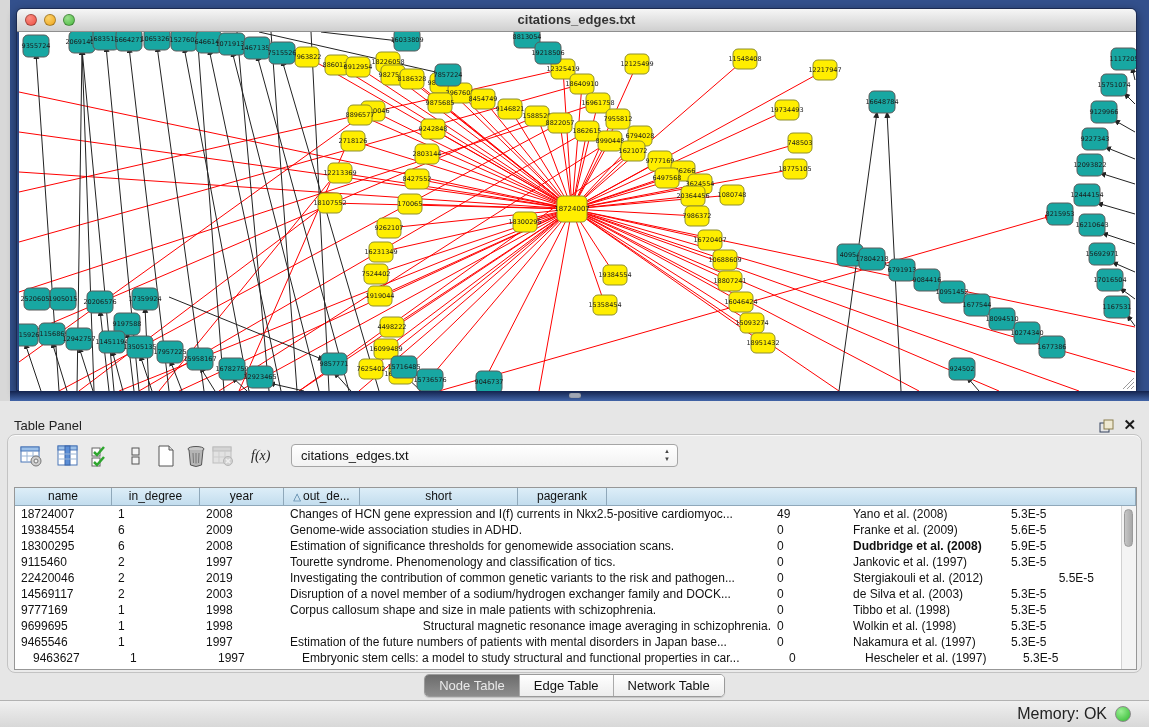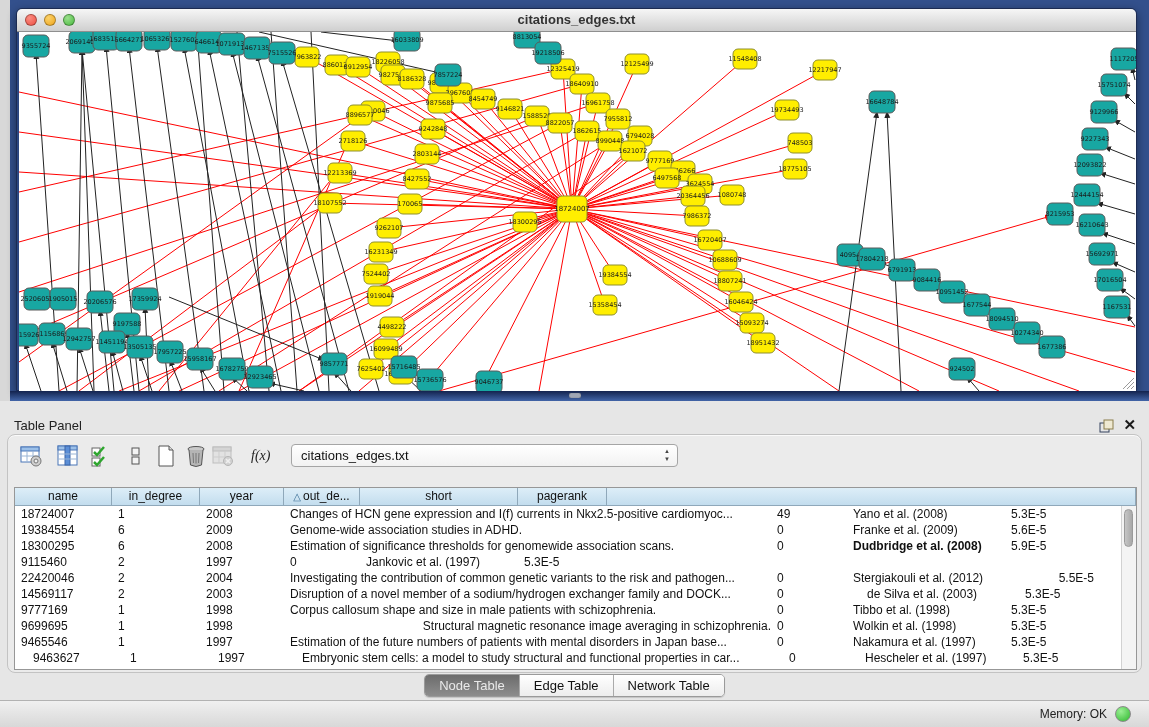--- a/index.html
+++ b/index.html
@@ -61,21 +61,21 @@
   .tabs{position:absolute;left:0;top:273px;width:100%;display:flex;justify-content:center;}
   .seg{display:flex;border:1px solid #9a9a9a;border-radius:5px;overflow:hidden;
        box-shadow:0 1px 1px rgba(0,0,0,.15);}
   .tab{padding:2px 14px;font-size:13px;background:linear-gradient(#ffffff,#ededed);
        color:#111;border-right:1px solid #aaa;cursor:pointer;line-height:17px;}
   .tab:last-child{border-right:none;}
   .tab.sel{background:linear-gradient(#6c6c6c,#8d8d8d);color:#e9e9e9;}
   
   .statusbar{position:absolute;left:0;top:299px;width:100%;height:27px;
              background:linear-gradient(#f0f0f0,#d8d8d8);border-top:1px solid #b2b2b2;box-sizing:border-box;}
-  .mem{position:absolute;right:42px;top:0;line-height:26px;font-size:12px;color:#222;}
+  .mem{position:absolute;right:42px;top:0;line-height:26px;font-size:16px;color:#222;}
   .memdot{position:absolute;right:18px;top:5px;width:16px;height:16px;border-radius:50%;
           border:1px solid #8a8a8a;box-sizing:border-box;
           background:radial-gradient(circle at 35% 30%,#9bef94,#2eb82e);}
   
   .fx{font-family:"Liberation Serif",serif;font-style:italic;font-size:14px;color:#222;line-height:24px;}
 </style>
 </head>
 <body>
 
 <div id="app">
@@ -598,40 +598,41 @@
               <div class="td" style="width: 84px;">2008</div>
               <div class="td" style="width: 487px;">Estimation of significance thresholds for genomewide association scans.</div>
               <div class="td" style="width: 76px;">0</div>
               <div class="td" style="width: 158px; font-weight: bold;">Dudbridge et al. (2008)</div>
               <div class="td" style="width: 89px;">5.9E-5</div>
             </div>
             <div class="tr">
               <div class="td" style="width: 97px;">9115460</div>
               <div class="td" style="width: 88px;">2</div>
               <div class="td" style="width: 84px;">1997</div>
+              <div class="td" style="width: 487px;">Tourette syndrome. Phenomenology and classification of tics.</div>
               <div class="td" style="width: 76px;">0</div>
               <div class="td" style="width: 158px;">Jankovic et al. (1997)</div>
               <div class="td" style="width: 89px;">5.3E-5</div>
             </div>
             <div class="tr">
               <div class="td" style="width: 97px;">22420046</div>
               <div class="td" style="width: 88px;">2</div>
-              <div class="td" style="width: 84px;">2004</div>
+              <div class="td" style="width: 84px;">2019</div>
               <div class="td" style="width: 487px;">Investigating the contribution of common genetic variants to the risk and pathogen...</div>
               <div class="td" style="width: 76px;">0</div>
               <div class="td" style="width: 158px;">Stergiakouli et al. (2012)</div>
               <div class="td" style="width: 89px; text-align: right;">5.5E-5</div>
             </div>
             <div class="tr">
               <div class="td" style="width: 97px;">14569117</div>
               <div class="td" style="width: 88px;">2</div>
               <div class="td" style="width: 84px;">2003</div>
               <div class="td" style="width: 487px;">Disruption of a novel member of a sodium/hydrogen exchanger family and DOCK...</div>
               <div class="td" style="width: 76px;">0</div>
-              <div class="td" style="width: 158px; margin-left: 14px;">de Silva et al. (2003)</div>
+              <div class="td" style="width: 158px;">de Silva et al. (2003)</div>
               <div class="td" style="width: 89px;">5.3E-5</div>
             </div>
             <div class="tr">
               <div class="td" style="width: 97px;">9777169</div>
               <div class="td" style="width: 88px;">1</div>
               <div class="td" style="width: 84px;">1998</div>
               <div class="td" style="width: 487px;">Corpus callosum shape and size in male patients with schizophrenia.</div>
               <div class="td" style="width: 76px;">0</div>
               <div class="td" style="width: 158px;">Tibbo et al. (1998)</div>
               <div class="td" style="width: 89px;">5.3E-5</div>

